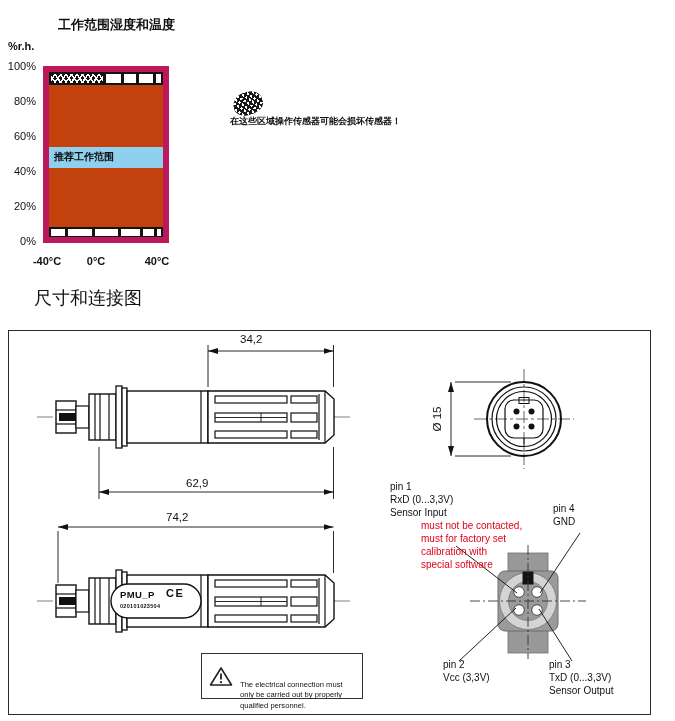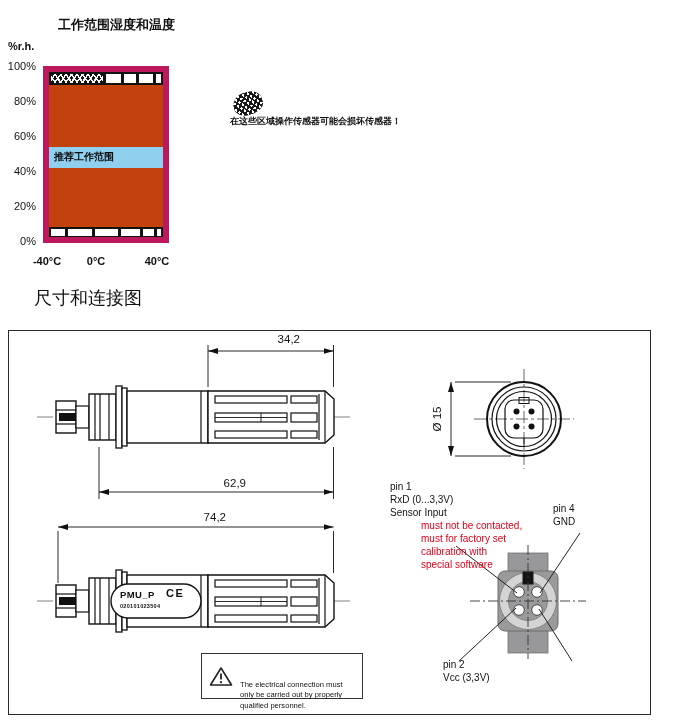--- a/index.html
+++ b/index.html
@@ -32,21 +32,21 @@
     border-radius:52% 44% 58% 46% / 58% 52% 44% 50%;
     background-color:#fff;
     background-image:
       repeating-linear-gradient(50deg,#1a1a1a 0 1.8px,rgba(0,0,0,0) 1.8px 4px),
       repeating-linear-gradient(-50deg,#1a1a1a 0 1.8px,rgba(0,0,0,0) 1.8px 4px);
   }
   .hazard-note{left:230px;top:115px;font-size:9px;font-weight:bold;white-space:nowrap;}
   .section-title{left:10px;top:286px;font-size:18px;margin-left:24px;}
   
   .panel{left:8px;top:330px;width:641px;height:383px;border:1px solid #2b2b2b;box-sizing:content-box;}
-  .panel .dim{position:absolute;font-size:11.5px;color:#111;text-align:right;width:60px;}
+  .panel .dim{position:absolute;font-size:11.5px;color:#111;text-align:left;width:60px;}
   .dia-label{position:absolute;left:407px;top:80px;width:46px;height:16px;font-size:11.5px;text-align:center;transform:rotate(-90deg);}
   .pin-block{position:absolute;font-size:10px;line-height:13px;color:#111;white-space:nowrap;}
   .pin-block .red{color:#e2001a;margin-left:31px;}
   .model-label{position:absolute;left:111px;top:258px;font-size:9.5px;font-weight:bold;letter-spacing:.4px;}
   .ce-mark{position:absolute;left:157px;top:256px;font-size:11px;font-weight:bold;letter-spacing:1.5px;}
   .serial{position:absolute;left:111px;top:272px;font-size:5.5px;font-weight:bold;letter-spacing:.3px;}
   .ewarn{
     position:absolute;left:192px;top:322px;width:162px;height:46px;border:1.2px solid #333;
     box-sizing:border-box;display:flex;align-items:center;background:#fff;
   }
@@ -223,13 +223,18 @@
     <div class="red">special software</div>
   </div>
   <div class="pin-block" style="left:544px;top:171px">
     <div>pin 4</div>
     <div>GND</div>
   </div>
   <div class="pin-block" style="left:434px;top:327px">
     <div>pin 2</div>
     <div>Vcc (3,3V)</div>
   </div>
+  <div class="pin-block" style="left:540px;top:327px">
+    <div>pin 3</div>
+    <div>TxD (0...3,3V)</div>
+    <div>Sensor Output</div>
+  </div>
 </div>
 
 </body></html>

